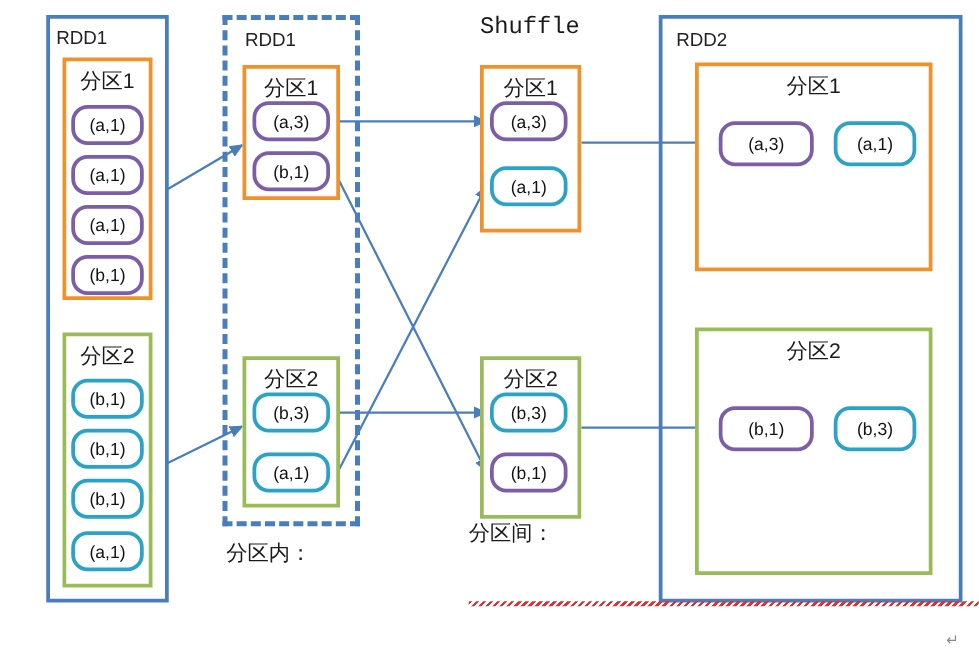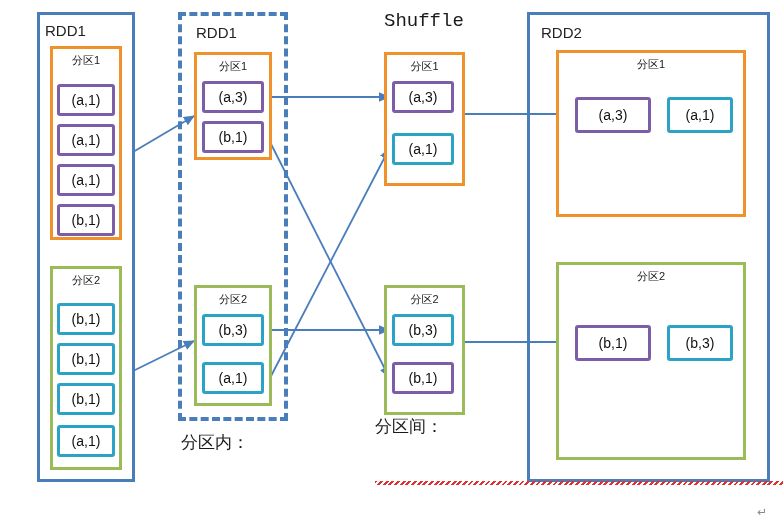--- a/index.html
+++ b/index.html
@@ -18,27 +18,27 @@
   .frame-title{
     position:absolute;font-size:15px;color:#222;white-space:nowrap;
   }
 
   
   .part{position:absolute;box-sizing:border-box;background:#fff;}
   .part-orange{border:3px solid #f0922b;}
   .part-green{border:3px solid #9bbb59;}
   .part-label{
     position:absolute;left:0;right:0;top:4px;text-align:center;
-    font-size:11px;color:#1a1a1a;white-space:nowrap;
+    font-size:17px;color:#1a1a1a;white-space:nowrap;
   }
 
   
   .cell{
     position:absolute;box-sizing:border-box;background:#fff;
-    border-radius:3px;display:flex;align-items:center;justify-content:center;
+    border-radius:13px;display:flex;align-items:center;justify-content:center;
     font-size:14px;color:#111;white-space:nowrap;
   }
   .cell-purple{border:3px solid #7b5ea7;}
   .cell-teal{border:3px solid #2ba3c7;}
   .cell-red{border:3px solid #ff0000;border-radius:10px;}
 
   
   .caption{position:absolute;font-size:17px;color:#1a1a1a;white-space:nowrap;}
   .caption-big{font-size:19px;}
   .caption-spell{

